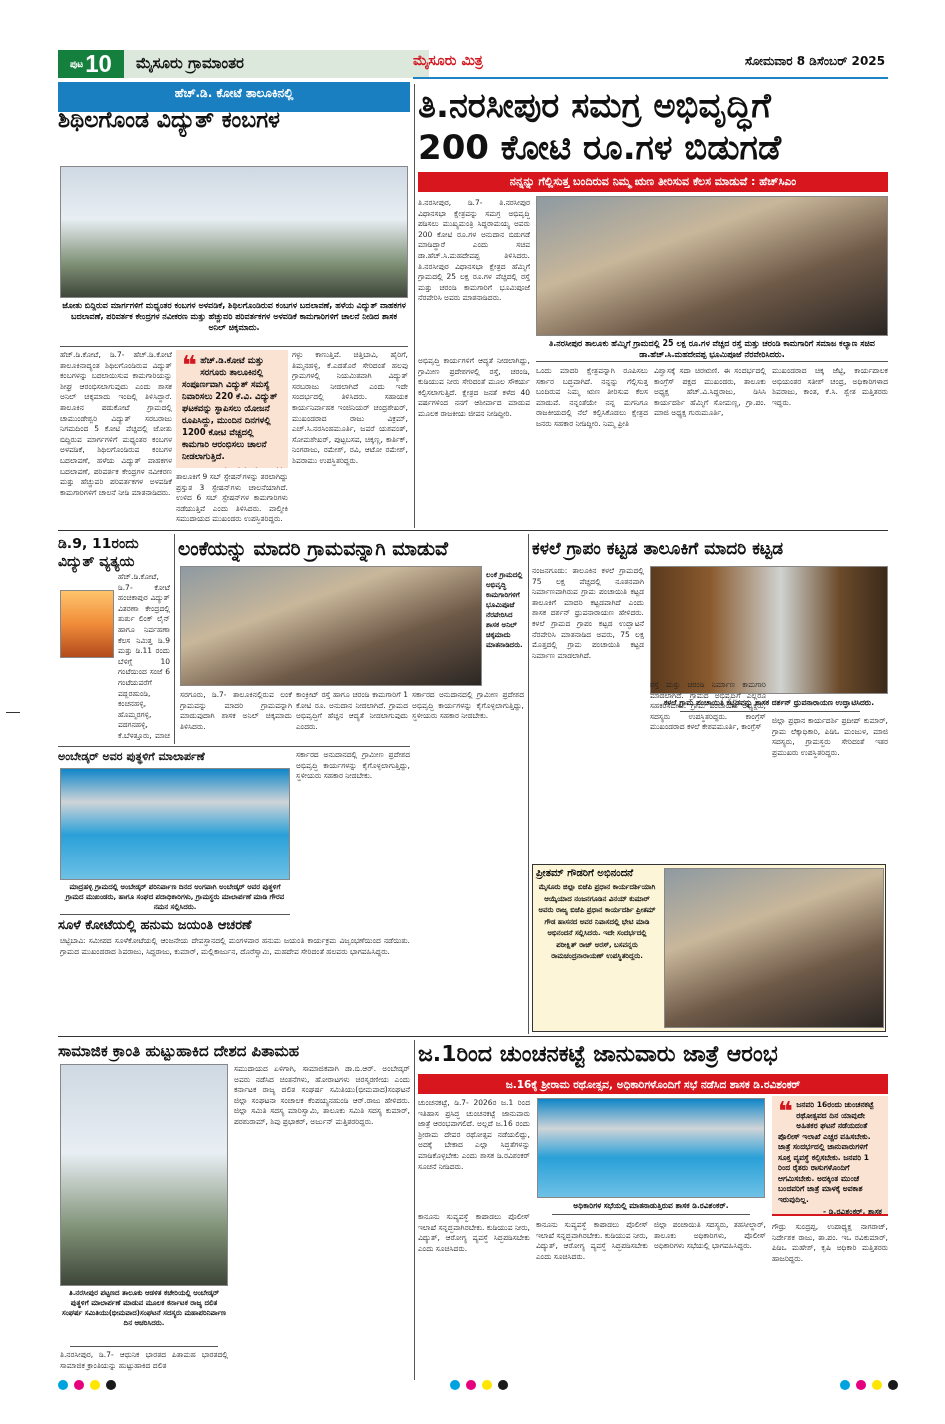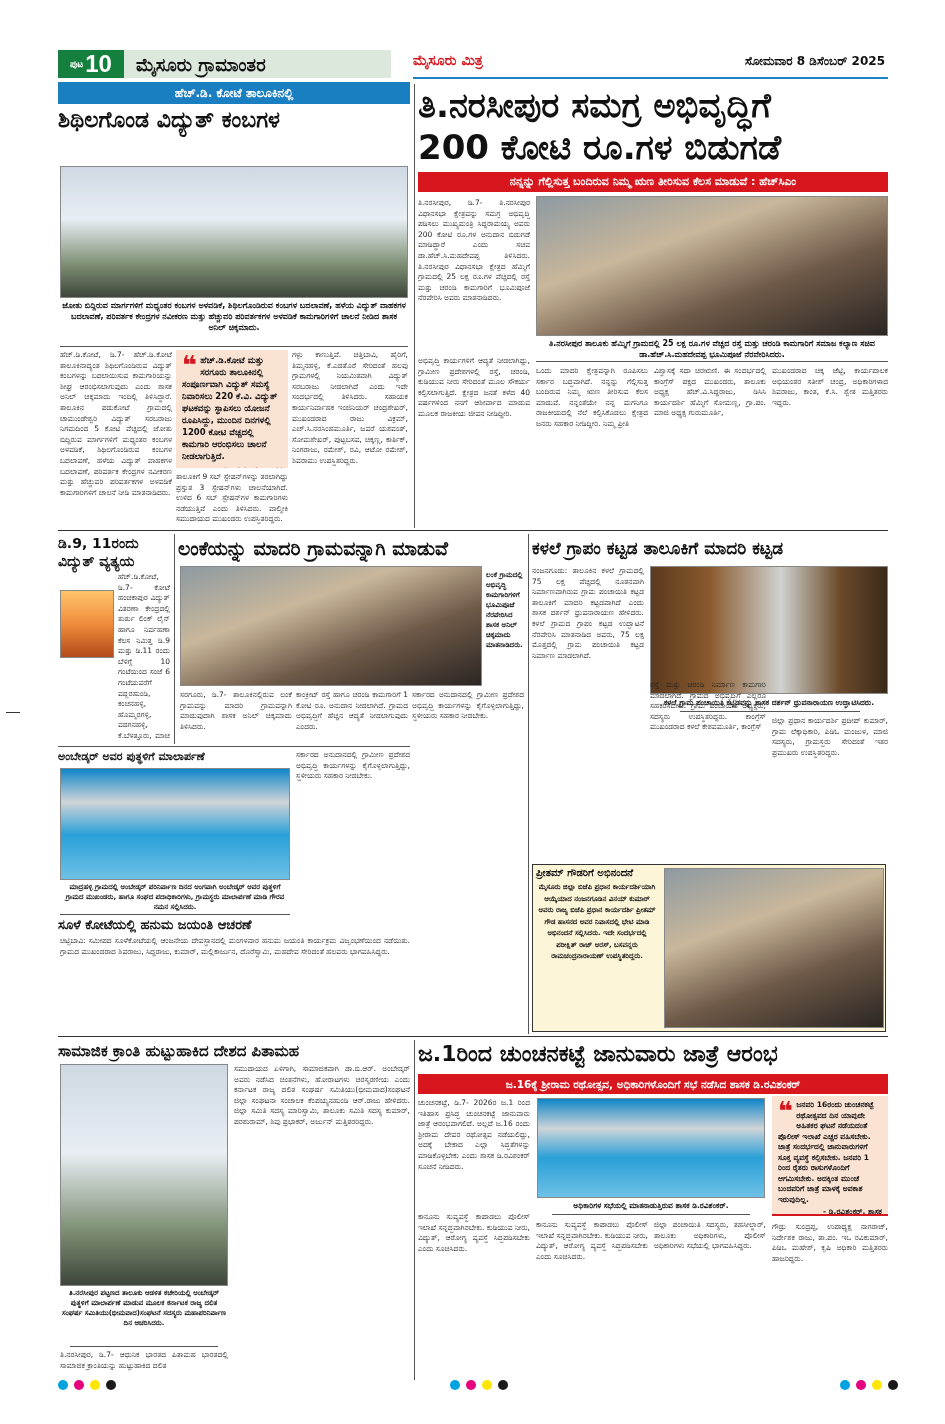--- a/index.html
+++ b/index.html
@@ -1,25 +1,25 @@
 <!DOCTYPE html>
 <html><head>
 <meta charset="utf-8">
 <style>
 *{box-sizing:border-box;margin:0;padding:0}
 body{width:945px;height:1424px;background:#fff;font-family:"DejaVu Sans",sans-serif;color:#111;position:relative;overflow:hidden}
 .abs{position:absolute}
 .pagebox{left:58px;top:50px;width:66px;height:28px;background:#15803d;color:#fff;display:flex;align-items:center;justify-content:center;gap:2px}
 .pagebox .lbl{font-size:9px;font-weight:bold}
 .pagebox .num{font-size:24px;font-weight:bold;font-family:"Liberation Sans",sans-serif}
-.section{left:124px;top:50px;width:267px;height:28px;background:#dde8dd;font-size:18px;font-weight:bold;padding:4px 12px}
+.section{left:124px;top:50px;width:305px;height:28px;background:#dde8dd;font-size:15px;font-weight:bold;padding:4px 12px}
 .brand{left:413px;top:52px;font-size:14px;font-weight:bold;color:#d4161e}
 .date{left:690px;top:54px;width:195px;text-align:right;font-size:12px;font-weight:bold}
 .topline{left:413px;top:77px;width:475px;height:2px;background:#1c84c6}
-.kicker{left:58px;top:82px;width:352px;height:22px;background:#1a7fc0;color:#fff;text-align:center;font-size:12px;font-weight:bold;line-height:22px}
+.kicker{left:58px;top:82px;width:352px;height:30px;background:#1a7fc0;color:#fff;text-align:center;font-size:12px;font-weight:bold;line-height:22px}
 .h1{font-weight:bold;color:#111}
 .vrule{background:#555;width:1px}
 .hrule{background:#555;height:1px}
 .photo{background:linear-gradient(160deg,#6c7a8a 0%,#9aa4ae 30%,#4d5a63 60%,#2f3438 100%);border:1px solid #888}
 .photo.warm{background:linear-gradient(160deg,#8e9aa2 0%,#c9b79a 35%,#6f5a48 65%,#2b2623 100%)}
 .photo.sky{background:linear-gradient(180deg,#cfd9e3 0%,#e8eef3 40%,#7d8f74 75%,#3e4639 100%)}
 .photo.blue{background:linear-gradient(180deg,#0f86c8 0%,#cfd4d8 30%,#2aa0d8 60%,#6ec1e6 100%)}
 .photo.door{background:linear-gradient(90deg,#5b3a1e 0%,#8a5a2e 25%,#cfd2d0 55%,#6b4a2a 80%,#3b2a1a 100%)}
 .photo.tower{background:linear-gradient(180deg,#ffc46b 0%,#f08c3a 50%,#b24a1c 100%)}
 .caption{font-size:8px;font-weight:bold;text-align:center;line-height:11px}

